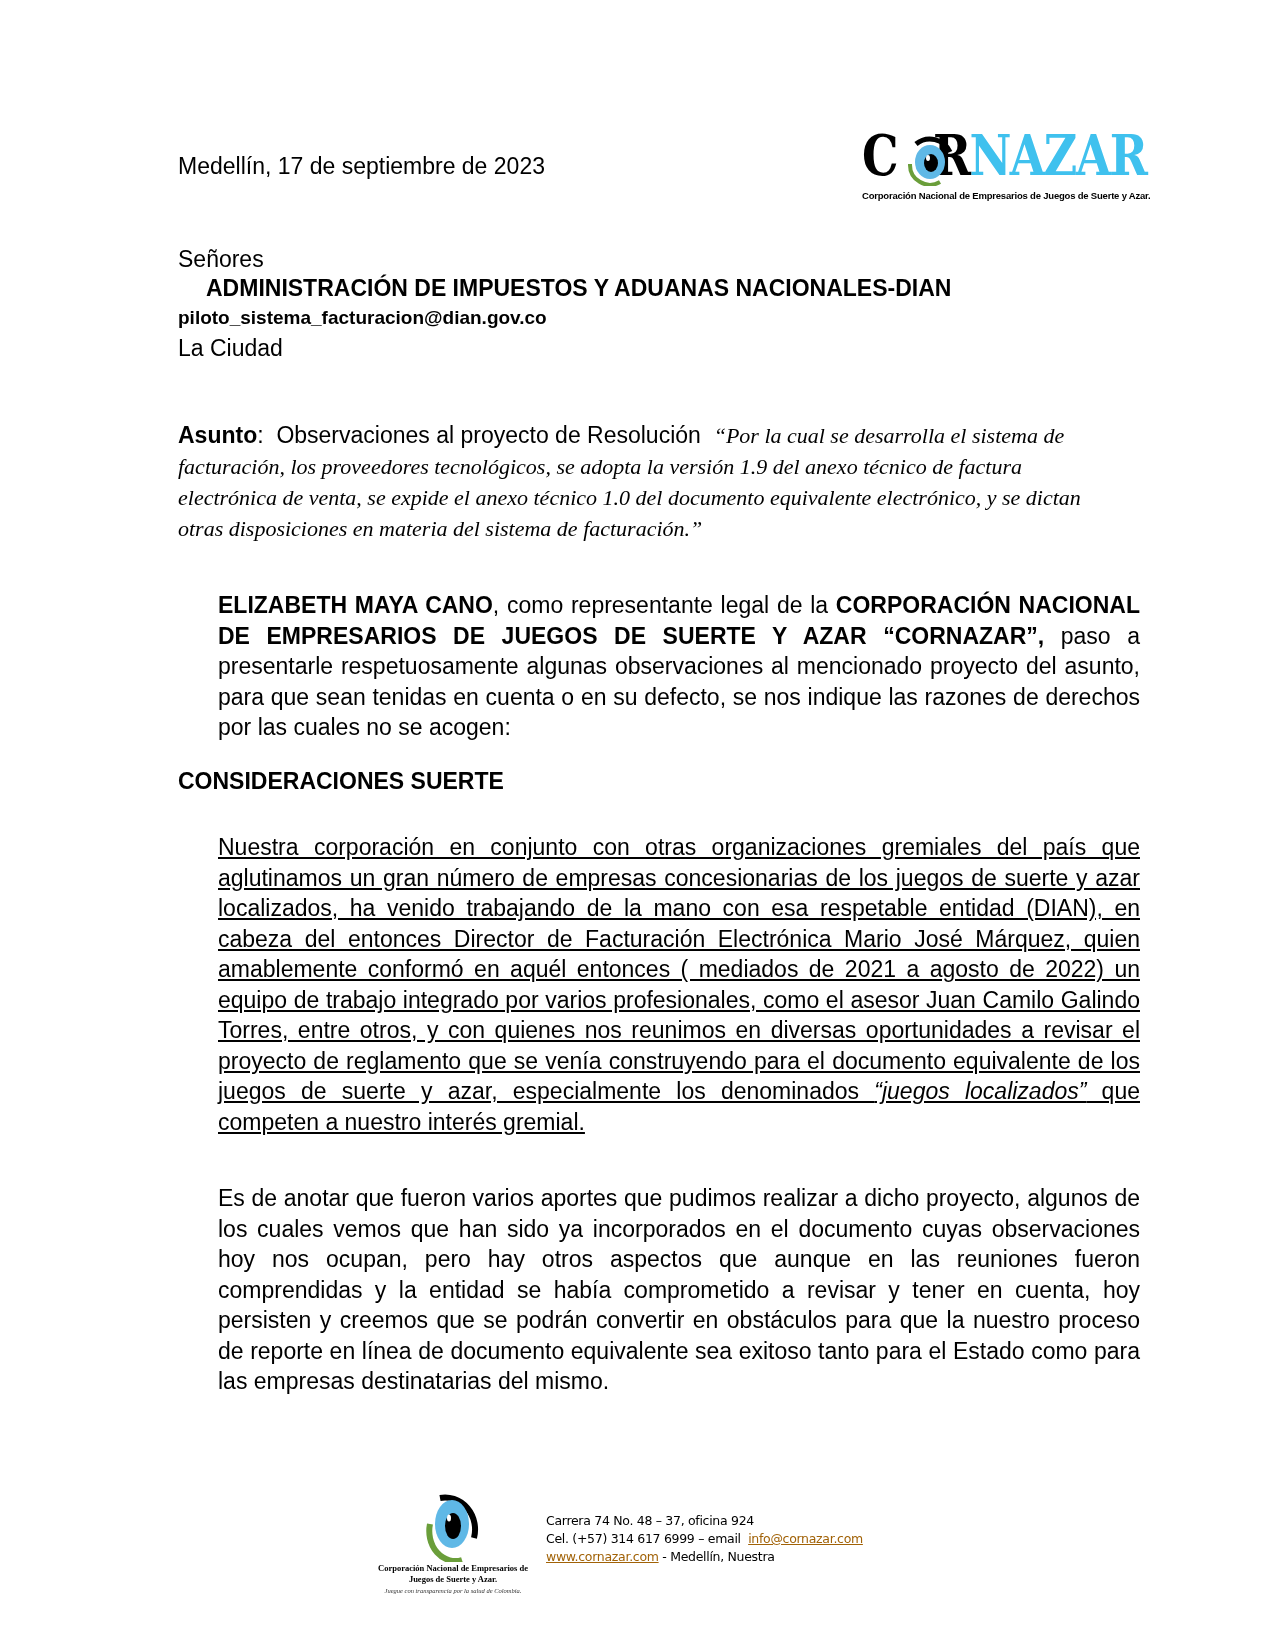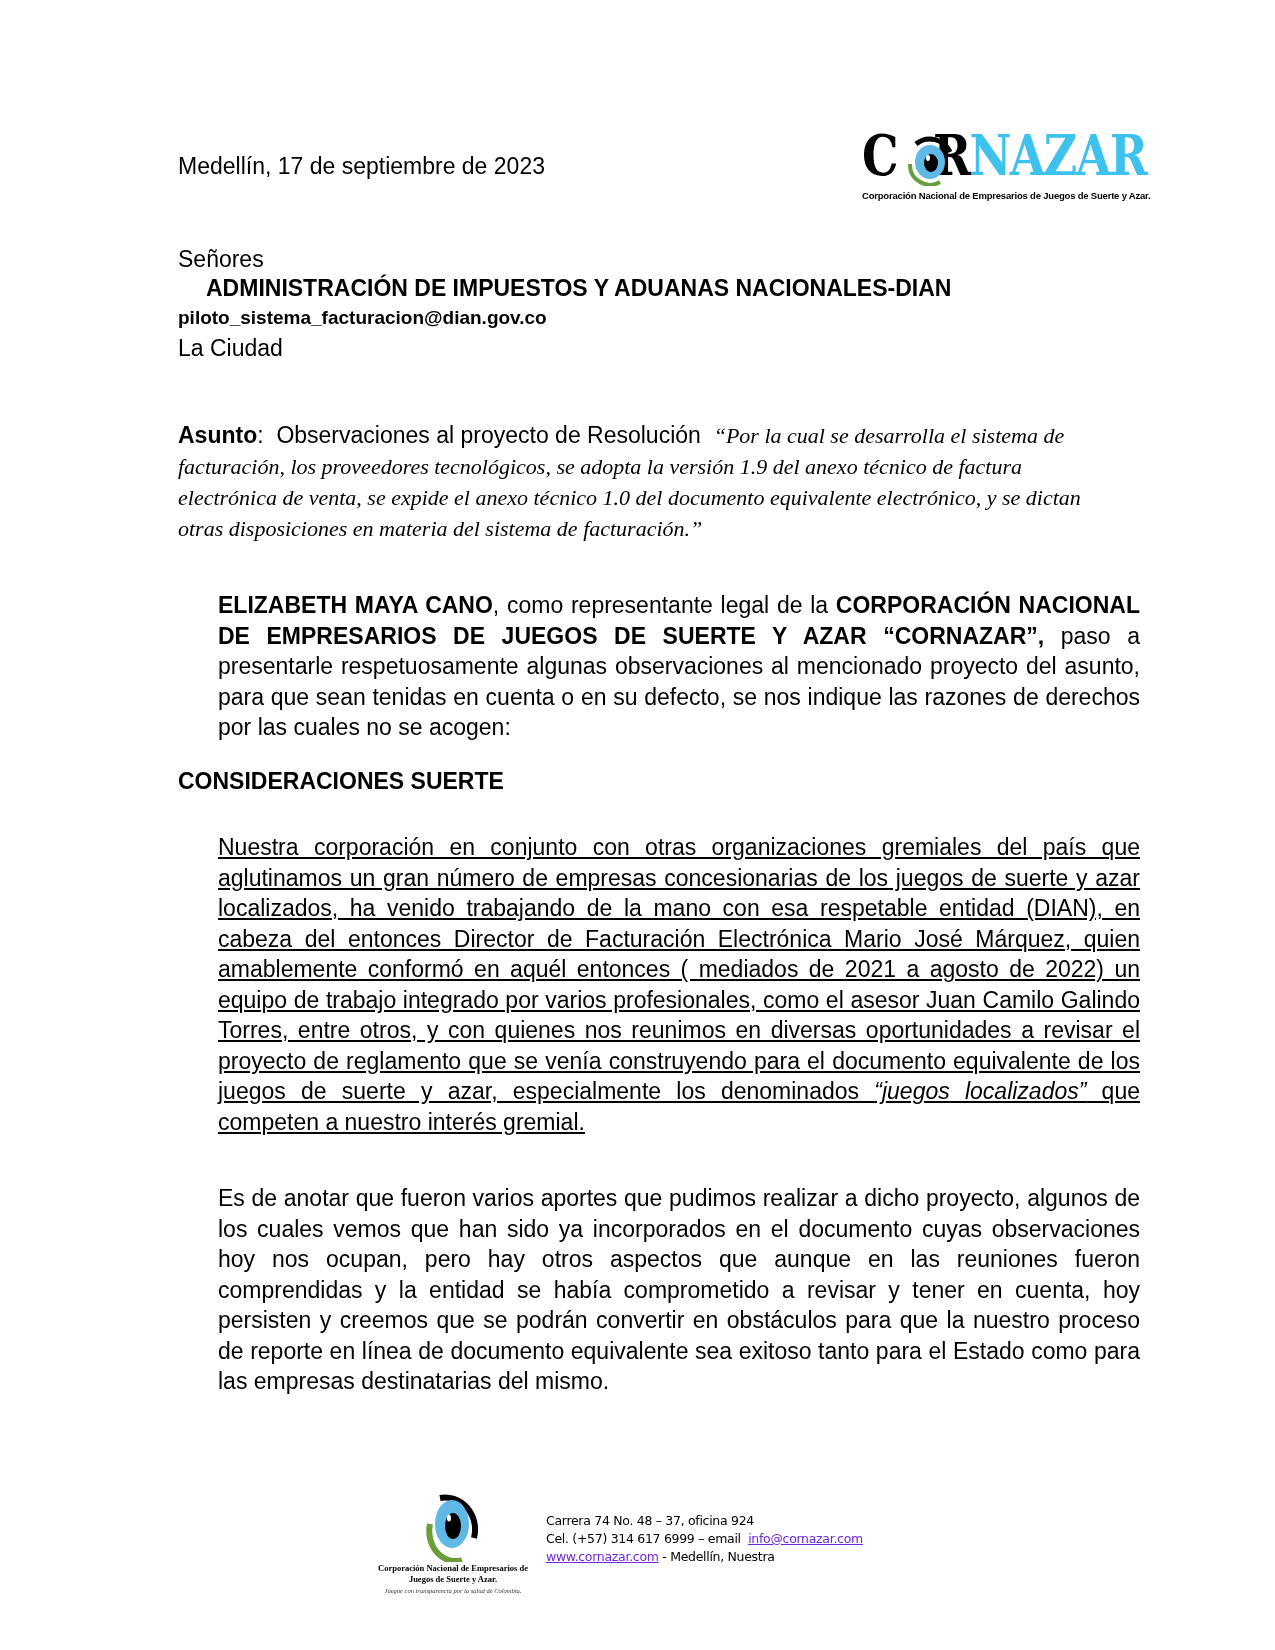--- a/index.html
+++ b/index.html
@@ -35,21 +35,21 @@
   #p-nuestra { top: 832px; text-decoration: underline; }
   #p-esde { top: 1183px; }
 
   
   #footer-logo { left: 378px; top: 1480px; width: 150px; height: 160px; }
   #footer-logo .tag1 { position: absolute; left: 0; top: 83px; width: 150px; text-align: center;
                        font-family: "Liberation Serif", serif; font-weight: bold; font-size: 8.5px; line-height: 11px; }
   #footer-logo .tag2 { position: absolute; left: 0; top: 107px; width: 150px; text-align: center;
                        font-family: "Liberation Serif", serif; font-style: italic; font-size: 6.5px; line-height: 8px; color: #333; }
   #footer-contact { left: 546px; top: 1512px; font-family: "DejaVu Sans", sans-serif; font-size: 12.5px; line-height: 18px; letter-spacing: -0.3px; }
-  #footer-contact a { color: #6d28d9; text-decoration: underline; margin-top: 16px; }
+  #footer-contact a { color: #a16207; text-decoration: underline; margin-top: 16px; }
 </style>
 </head>
 <body>
 
 <div id="logo" class="abs">
   <div class="word">
     <span class="c">C</span><span class="o"></span><span class="rest-black">R</span><span class="rest-blue">NAZAR</span>
   </div>
   <svg class="eye" viewBox="0 0 50 56">
     <path d="M12 14 A22 22 0 0 1 46 22" stroke="#000" stroke-width="5" fill="none"></path>

